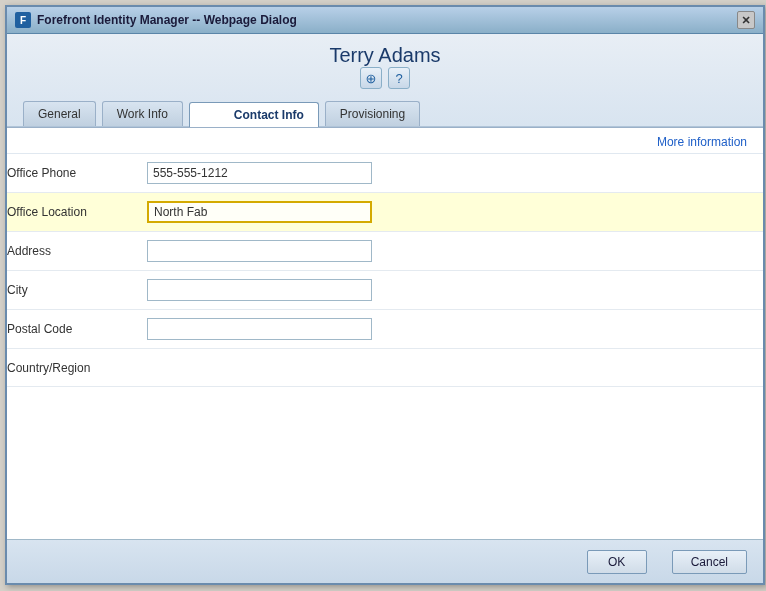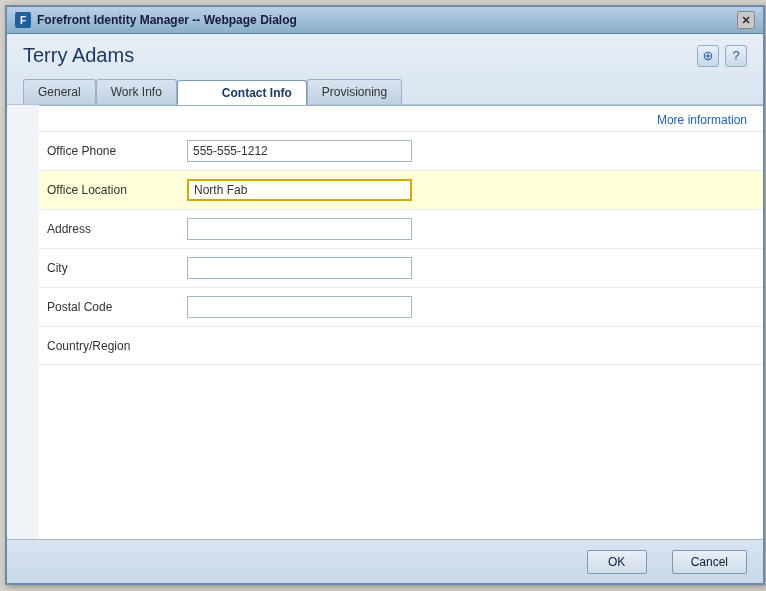--- a/index.html
+++ b/index.html
@@ -77,20 +77,21 @@
       background: linear-gradient(to bottom, #e8eef5 0%, #d8e4f0 100%);
       padding: 10px 16px 0 16px;
       border-bottom: 1px solid #b0c4d8;
     }
 
     .user-name-row {
       display: flex;
       align-items: center;
       justify-content: space-between;
       margin-bottom: 8px;
+      flex-direction: column;
     }
 
     .user-name {
       font-size: 20px;
       font-weight: 300;
       color: #1a3a6a;
     }
 
     .header-icons {
       display: flex;
@@ -107,21 +108,21 @@
       display: flex;
       align-items: center;
       justify-content: center;
       cursor: pointer;
       font-size: 13px;
       color: #2060a0;
     }
 
     .tabs {
       display: flex;
-      gap: 0;
+      gap: 6px;
       padding-top: 4px;
     }
 
     .tab {
       padding: 5px 14px;
       background: linear-gradient(to bottom, #d8e4f0, #c0d0e0);
       border: 1px solid #9ab0c8;
       border-bottom: none;
       cursor: pointer;
       font-size: 12px;
@@ -138,40 +139,39 @@
       bottom: -1px;
       z-index: 2;
       padding-left: 44px;
     }
 
     .content-area {
       flex: 1;
       background: white;
       border-top: 1px solid #9ab0c8;
       overflow-y: auto;
-      margin-left: 32px;
     }
 
     .more-info-row {
       text-align: right;
       padding: 6px 16px 4px;
       border-bottom: 1px solid #e0e8f0;
     }
 
     .more-info-link {
       color: #2060c8;
       font-size: 12px;
       text-decoration: none;
       cursor: pointer;
     }
 
     .form-row {
       display: flex;
       align-items: center;
-      padding: 8px 8px;
+      padding: 8px 0;
       border-bottom: 1px solid #e4eaf0;
       min-height: 38px;
     }
 
     .form-row.highlighted {
       background: #ffffd8;
     }
 
     .form-label {
       width: 140px;

